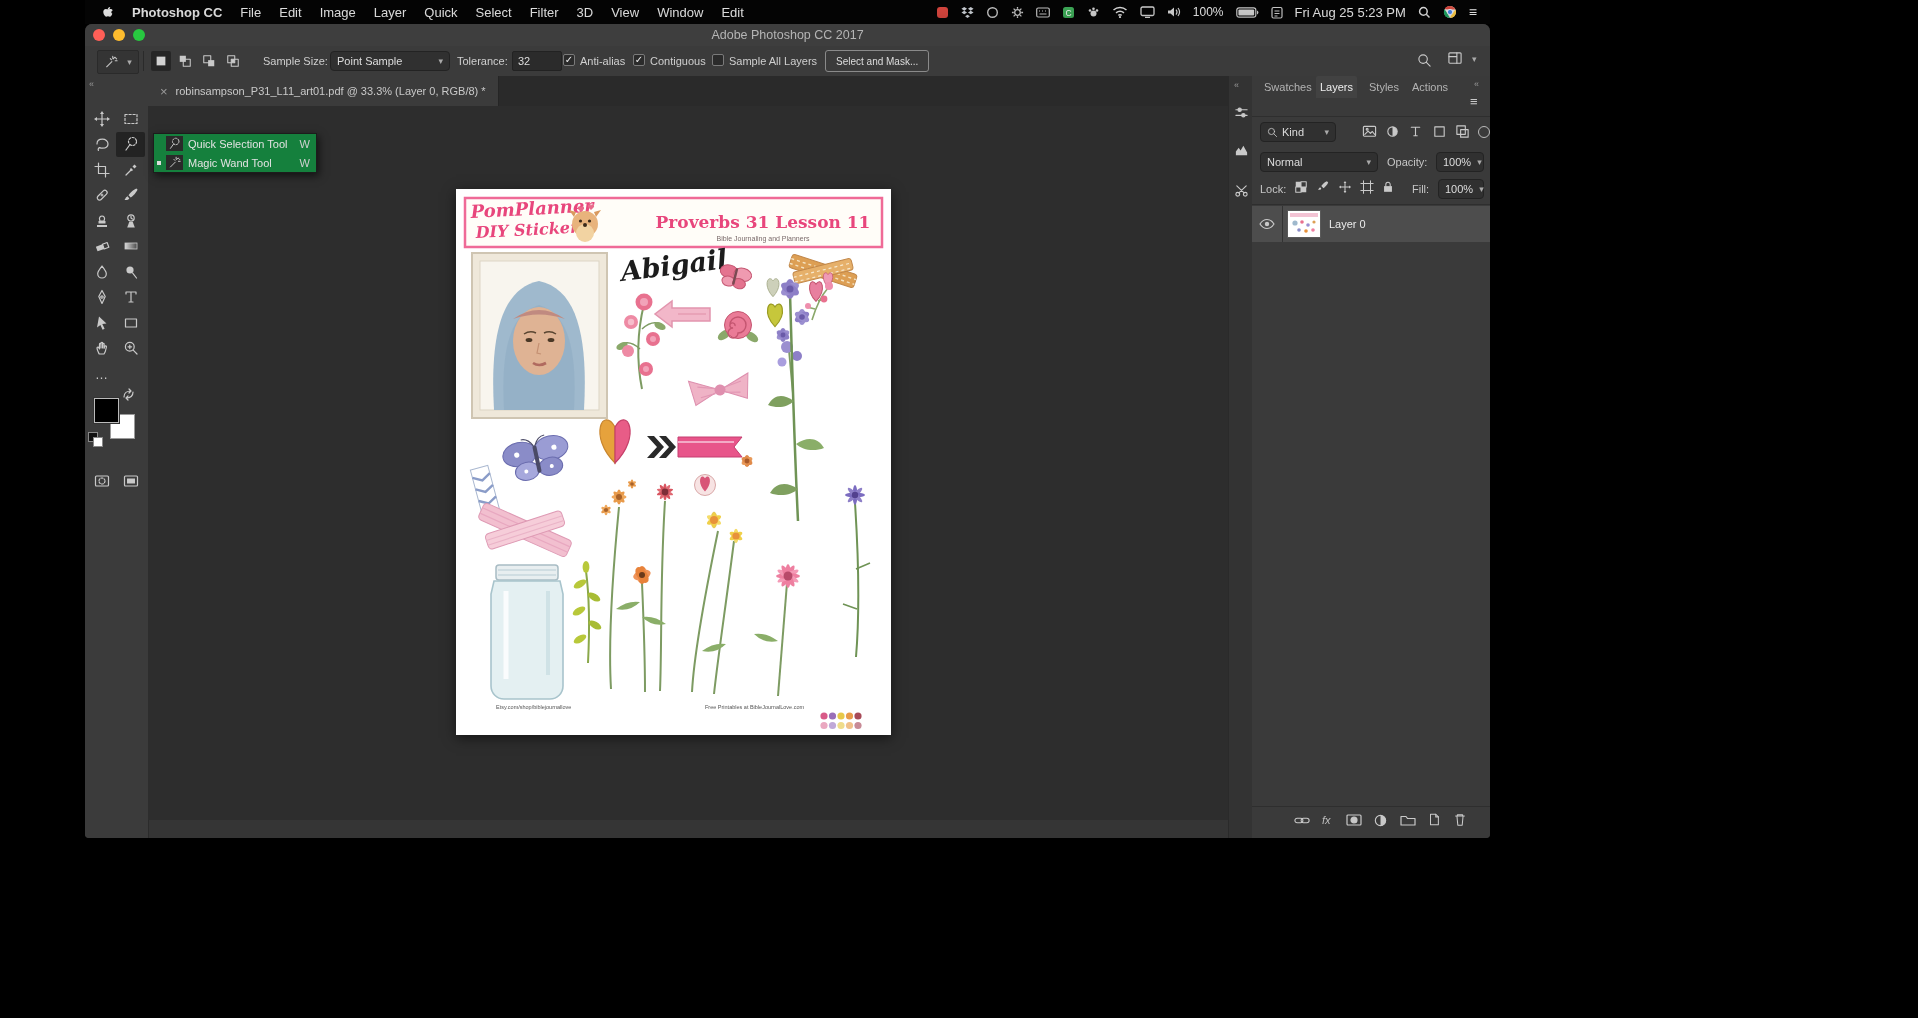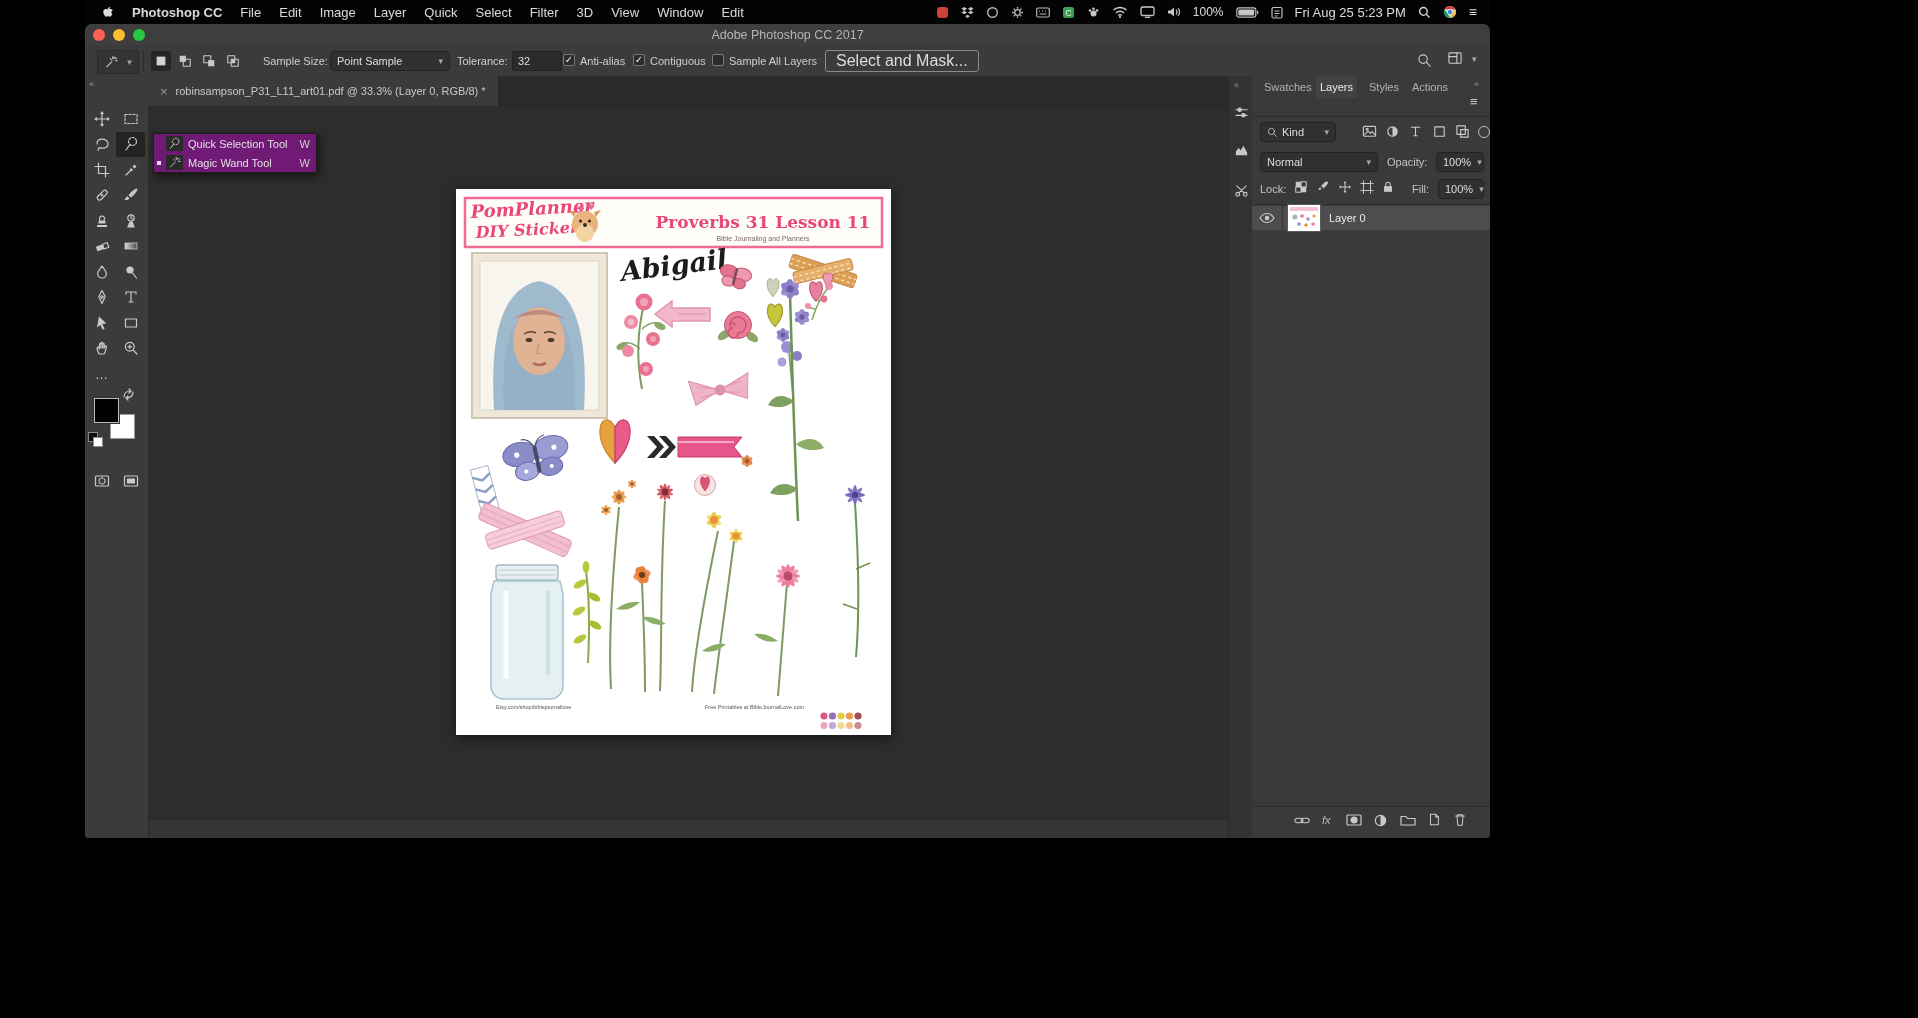--- a/index.html
+++ b/index.html
@@ -19,51 +19,51 @@
   #titlebar{position:absolute;left:0;top:0;width:1405px;height:22px;background:#3e3e3e;border-bottom:1px solid #2a2a2a;}
   .light{position:absolute;top:5px;width:12px;height:12px;border-radius:50%;}
   #wtitle{position:absolute;left:0;right:0;top:0;height:22px;line-height:22px;text-align:center;color:#b5b5b5;font-size:12.5px;}
   #optionsbar{position:absolute;left:0;top:22px;width:1405px;height:30px;background:#3b3b3b;border-bottom:1px solid #282828;}
   .olabel{color:#cfcfcf;font-size:11px;white-space:nowrap;}
   .ddl{background:#303030;border:1px solid #232323;border-radius:4px;color:#ddd;font-size:11px;
        display:flex;align-items:center;justify-content:space-between;height:20px;padding:0 6px;box-sizing:border-box;}
   .caret{color:#aaa;font-size:9px;margin-left:6px;}
   .cb{width:12px;height:12px;background:#2b2b2b;border:1px solid #7a7a7a;border-radius:2px;display:inline-flex;
       align-items:center;justify-content:center;font-size:10px;line-height:10px;color:#eee;box-sizing:border-box;}
-  .psbtn{border:1px solid #8a8a8a;border-radius:3px;color:#ddd;font-size:16px;height:20px;display:flex;
+  .psbtn{border:1px solid #8a8a8a;border-radius:3px;color:#ddd;font-size:10px;height:20px;display:flex;
          align-items:center;justify-content:center;padding:0 10px;background:#3b3b3b;}
   
   #toolbar{position:absolute;left:0;top:52px;width:63px;height:762px;background:#3b3b3b;border-right:1px solid #2b2b2b;}
   .toolcell{position:absolute;width:29px;height:25px;display:flex;align-items:center;justify-content:center;border-radius:2px;}
   .toolcell.active{background:#232323;}
   .tsvg{stroke:#c9c9c9;fill:none;stroke-width:1.2;stroke-linecap:round;stroke-linejoin:round;display:block;}
   .chev{color:#9a9a9a;font-size:9px;letter-spacing:-1px;}
   
   #tabstrip{position:absolute;left:63px;top:52px;width:1080px;height:30px;background:#2a2a2a;border-bottom:1px solid #252525;}
   #doctab{position:absolute;left:0;top:0;height:30px;background:#3b3b3b;border-right:1px solid #252525;
           display:flex;align-items:center;gap:8px;padding:0 12px;color:#c9c9c9;font-size:11px;}
   #pasteboard{position:absolute;left:63px;top:82px;width:1080px;height:714px;background:#2d2d2d;}
   #document{position:absolute;left:308px;top:83px;width:435px;height:546px;background:#fff;box-shadow:0 3px 12px rgba(0,0,0,.55);}
   #statusstrip{position:absolute;left:63px;top:796px;width:1080px;height:18px;background:#2f2f2f;color:#bdbdbd;font-size:11px;}
   
-  #flyout{position:absolute;left:68px;top:109px;width:162px;background:#701a75;border:1px solid #1c1c1c;
+  #flyout{position:absolute;left:68px;top:109px;width:162px;background:#15803d;border:1px solid #1c1c1c;
           box-shadow:2px 3px 8px rgba(0,0,0,.6);z-index:30;}
   .flyrow{display:flex;align-items:center;height:19px;padding:0 6px 0 3px;color:#e2e2e2;font-size:11px;gap:5px;}
   .flyrow .chip{width:17px;height:15px;background:#2a2a2a;display:flex;align-items:center;justify-content:center;}
   .flyrow .sc{margin-left:auto;color:#cfcfcf;}
   .dotind{width:4px;height:4px;background:#ddd;display:inline-block;}
   .dotind.empty{background:transparent;}
   
   #narrowdock{position:absolute;left:1143px;top:52px;width:24px;height:762px;background:#333;border-left:1px solid #2a2a2a;border-right:1px solid #2a2a2a;}
   #rightpanel{position:absolute;left:1167px;top:52px;width:238px;height:762px;background:#3a3a3a;}
   .ptab{position:absolute;top:0;height:22px;line-height:22px;font-size:11px;color:#b3b3b3;padding:0 4px;}
   .ptab.active{color:#ededed;background:#424242;border-radius:2px 2px 0 0;}
   .plabel{color:#c6c6c6;font-size:11px;}
   .prow-sep{position:absolute;left:0;width:238px;height:1px;background:#2e2e2e;}
-  .layerrow{position:absolute;left:0;width:238px;height:24px;display:flex;align-items:center;color:#d2d2d2;font-size:11px;}
+  .layerrow{position:absolute;left:0;width:238px;height:36px;display:flex;align-items:center;color:#d2d2d2;font-size:11px;}
   .layerrow.selected{background:#4d4d4d;color:#ececec;}
   .eyebox{width:30px;height:36px;display:flex;align-items:center;justify-content:center;border-right:1px solid #333;}
   .lthumb{width:32px;height:26px;background:#fff;border:1px solid #5a5a5a;margin-left:4px;overflow:hidden;}
   .pm-icon{display:flex;align-items:center;justify-content:center;}
   .fxtxt{color:#bdbdbd;font-size:11px;font-style:italic;}
 </style>
 </head>
 <body>
 
 <div id="stage">

